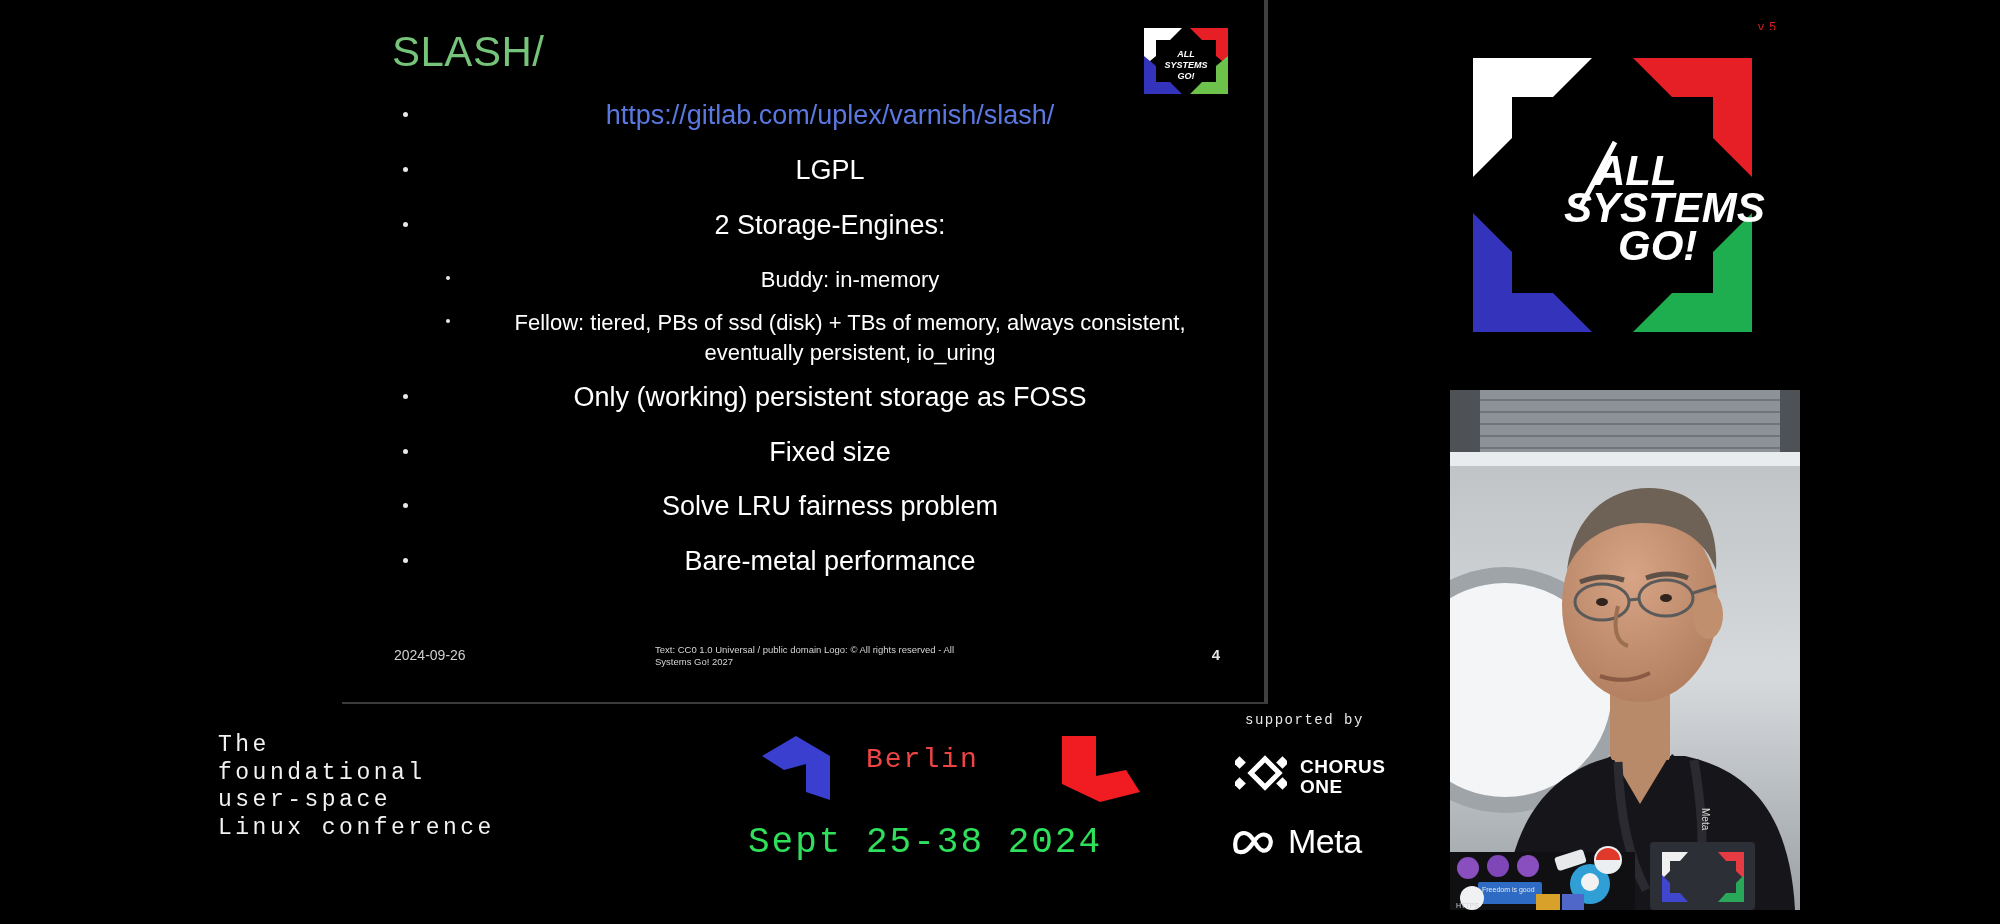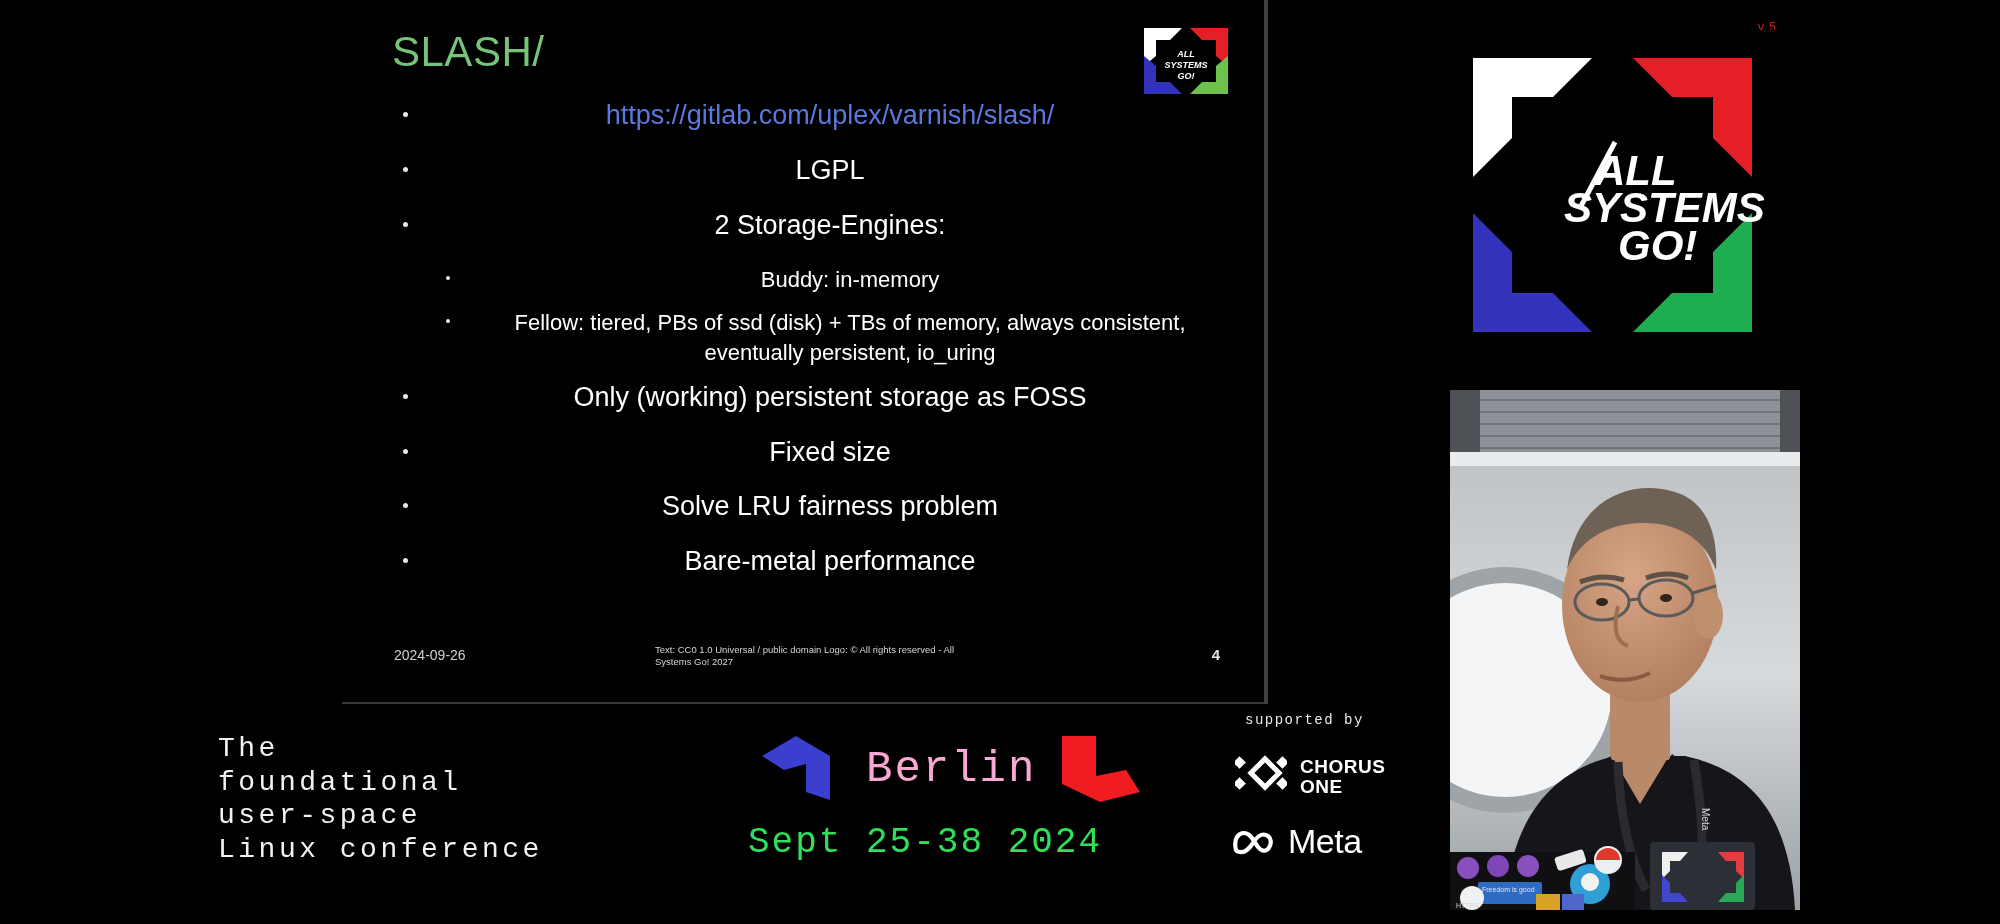--- a/index.html
+++ b/index.html
@@ -91,31 +91,31 @@
     position: absolute; left: 1450px; top: 390px;
     width: 350px; height: 520px;
     overflow: hidden; background: #1a1a1a;
   }
 
   
   #banner { position: absolute; left: 0; top: 704px; width: 1440px; height: 220px; }
   #banner-tagline {
     position: absolute; left: 218px; top: 28px;
     font-family: "Liberation Mono", "DejaVu Sans Mono", monospace;
-    font-size: 28px; line-height: 1.2; letter-spacing: 3.5px;
+    font-size: 23px; line-height: 1.2; letter-spacing: 3.5px;
     color: #f2f2f2;
     white-space: pre-line;
   }
   #banner-city-row {
     position: absolute; left: 756px; top: 30px; width: 400px; height: 70px;
   }
   #banner-city {
     position: absolute; left: 110px; top: 10px;
     font-family: "Liberation Mono", "DejaVu Sans Mono", monospace;
-    font-size: 44px; letter-spacing: 2px; color: #f9a8d4;
+    font-size: 28px; letter-spacing: 2px; color: #ef4444;
   }
   #banner-dates {
     position: absolute; left: 748px; top: 118px;
     font-family: "Liberation Mono", "DejaVu Sans Mono", monospace;
     font-size: 36px; letter-spacing: 2px; color: #2ee05a;
     white-space: nowrap;
   }
   #supported-by {
     position: absolute; left: 1245px; top: 8px;
     font-family: "Liberation Mono", "DejaVu Sans Mono", monospace;

